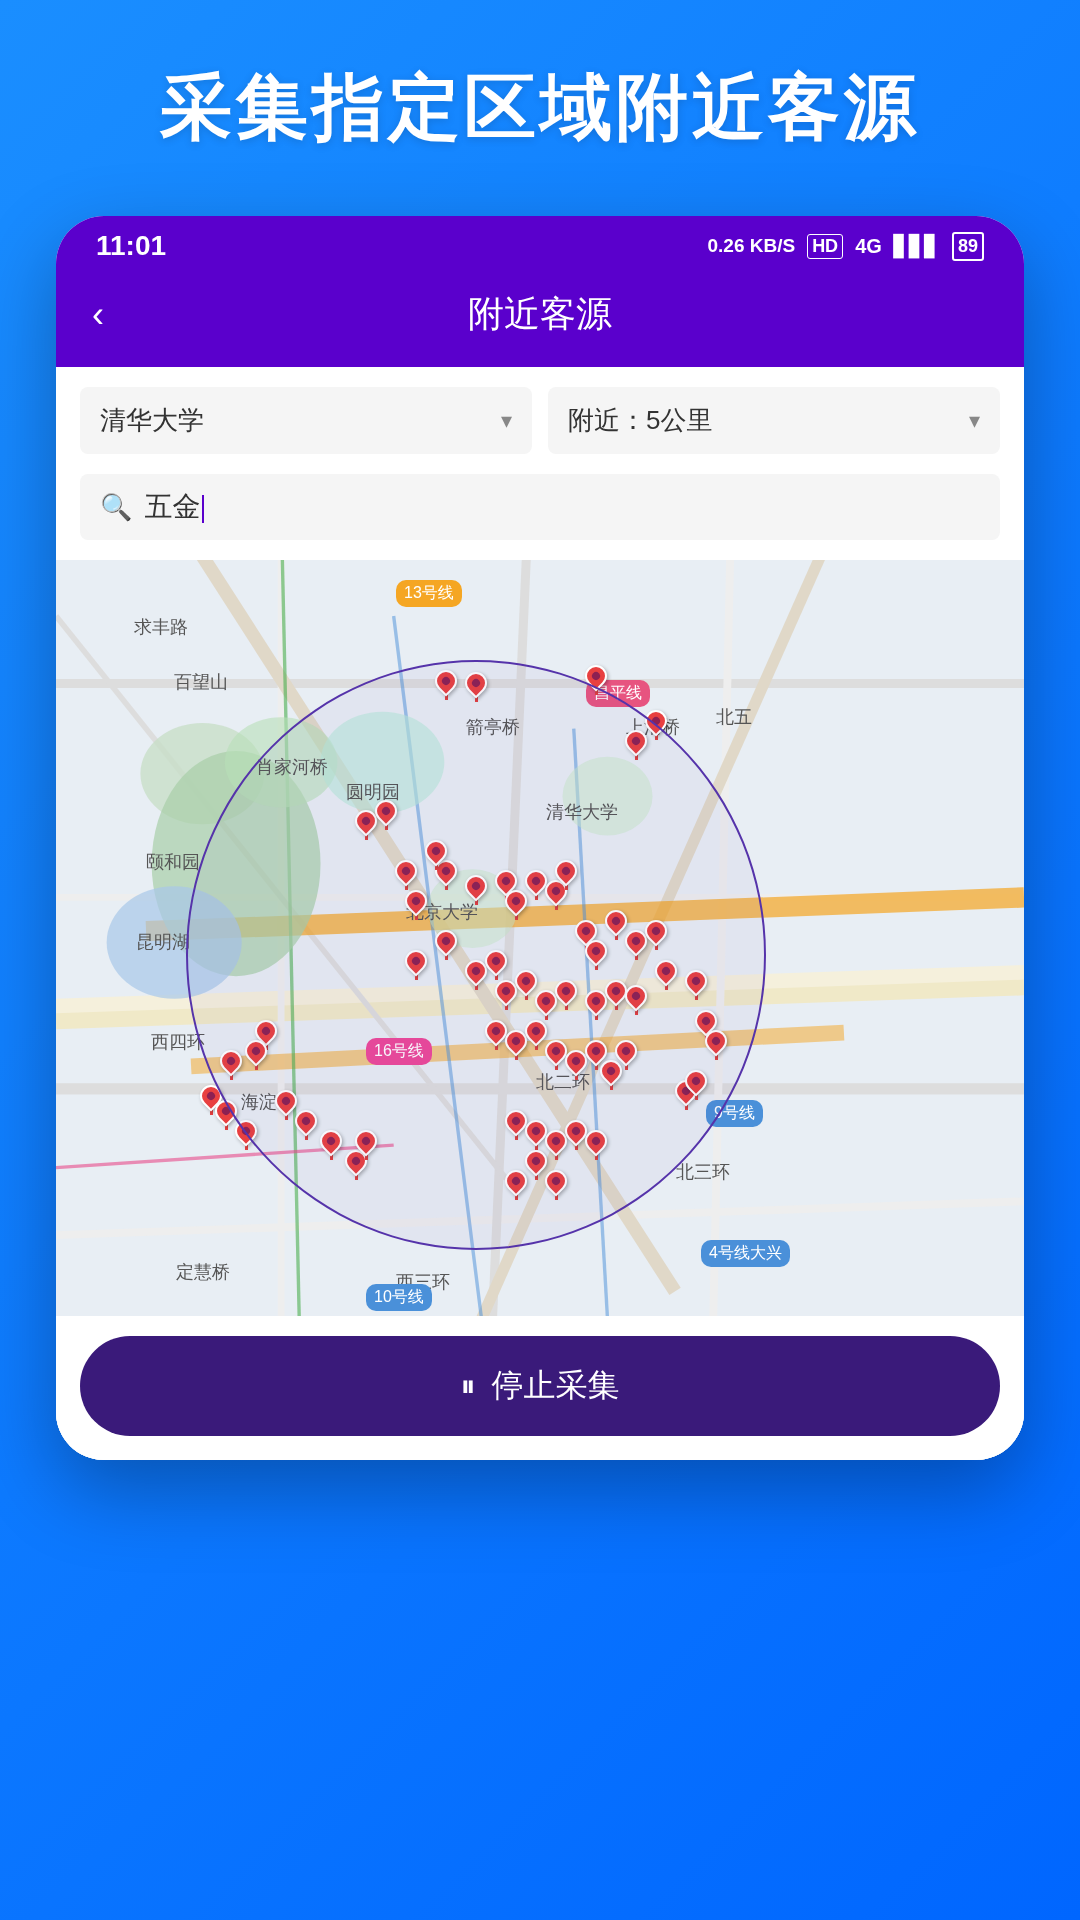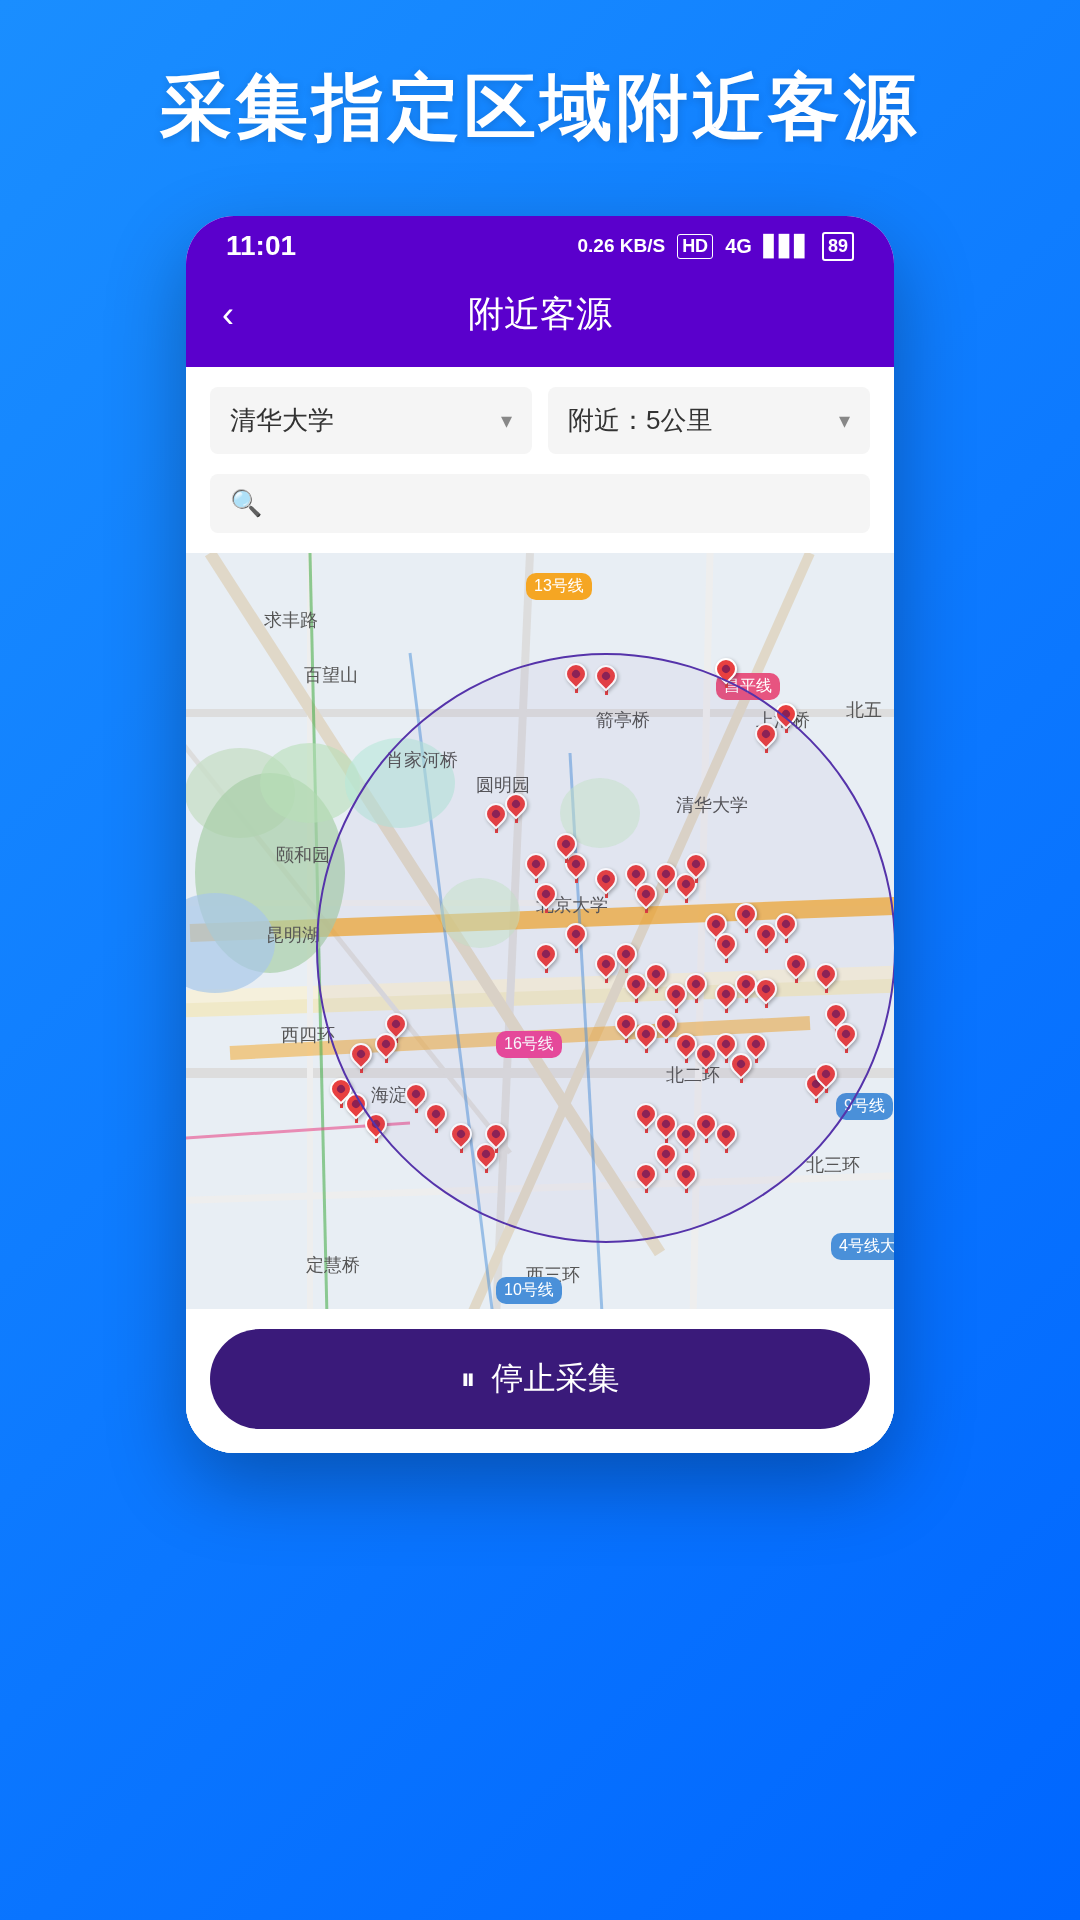--- a/index.html
+++ b/index.html
@@ -19,21 +19,21 @@
       color: white;
       font-size: 72px;
       font-weight: 700;
       text-align: center;
       margin-bottom: 60px;
       letter-spacing: 4px;
       text-shadow: 0 2px 8px rgba(0,0,0,0.15);
     }
 
     .phone-frame {
-      width: 708px;
+      width: 968px;
       background: white;
       border-radius: 48px;
       overflow: hidden;
       box-shadow: 0 30px 80px rgba(0,0,0,0.3);
       display: flex;
       flex-direction: column;
     }
 
     
     .status-bar {
@@ -312,20 +312,23 @@
       </div>
       <div class="filter-select">
         <span class="filter-select-text">附近：5公里</span>
         <span class="filter-chevron">▾</span>
       </div>
     </div>
 
     <div class="search-row">
       <div class="search-box">
         <span class="search-icon">🔍</span>
+        <span class="search-input-text">
+          <span>五金</span><span class="cursor"></span>
+        </span>
       </div>
     </div>
 
 
     <div class="map-area" id="map-area">
 
       <svg class="map-svg" viewBox="0 0 860 900" preserveAspectRatio="xMidYMid slice">
 
         <rect width="860" height="900" fill="#e8eef4"></rect>
 

